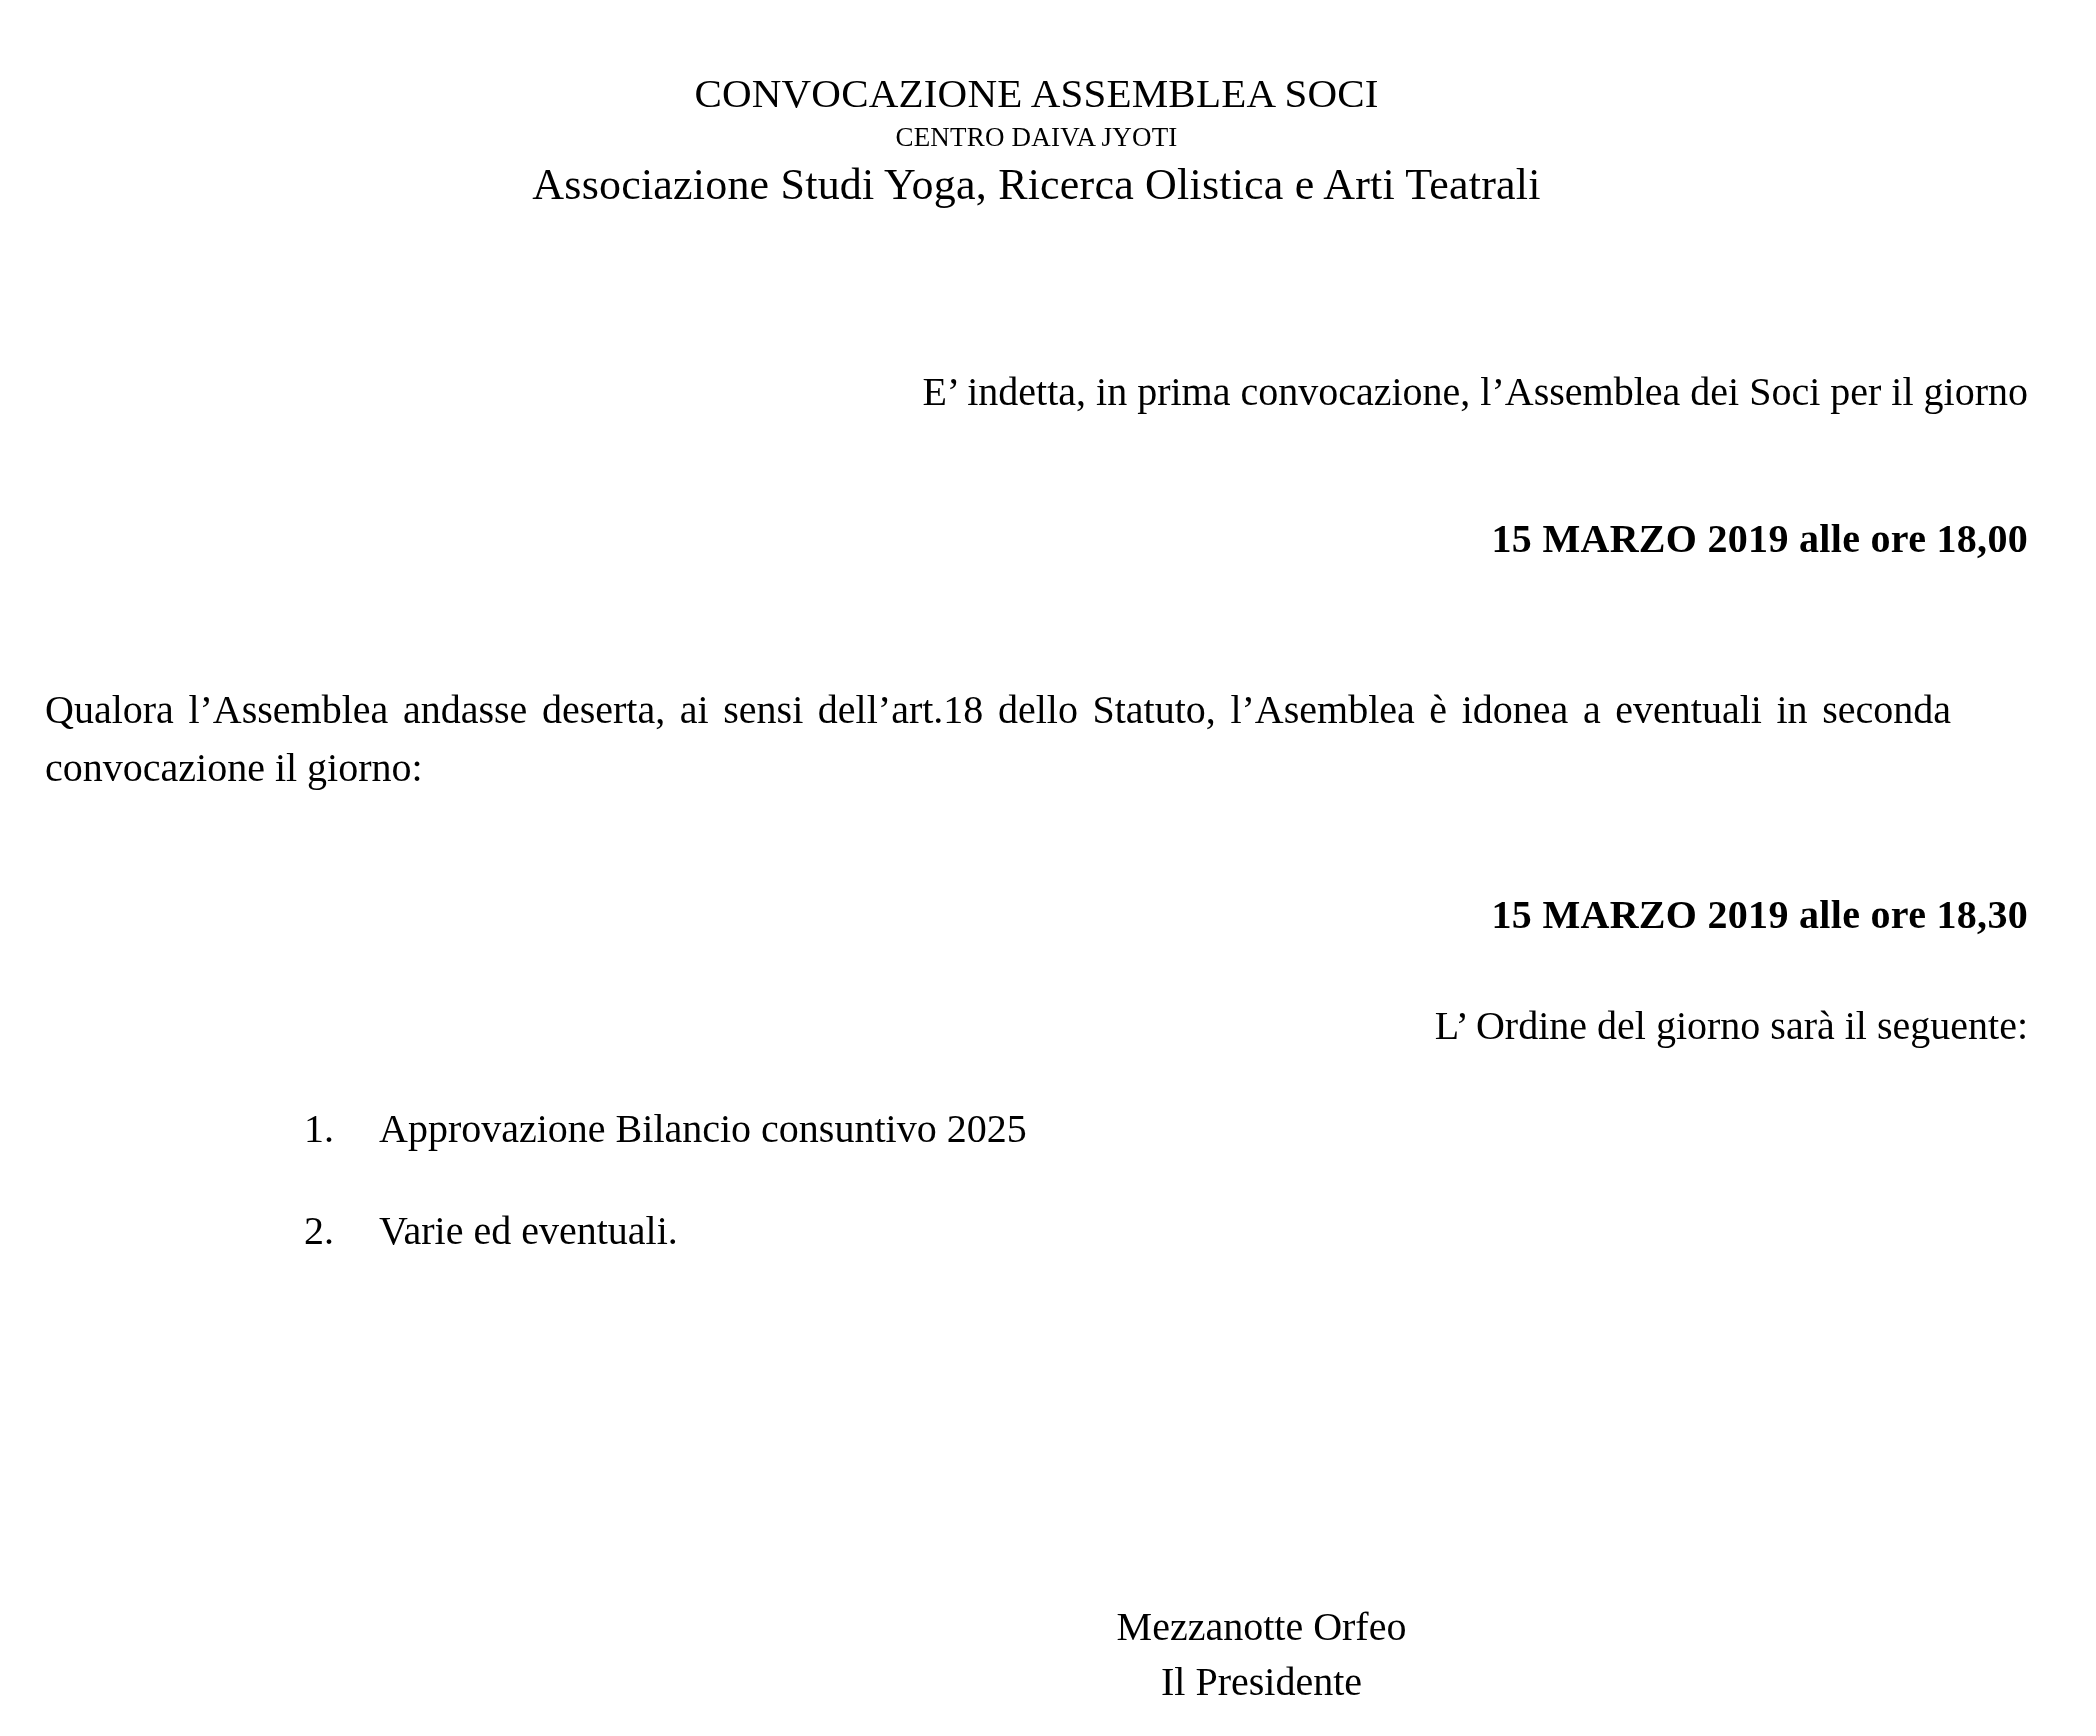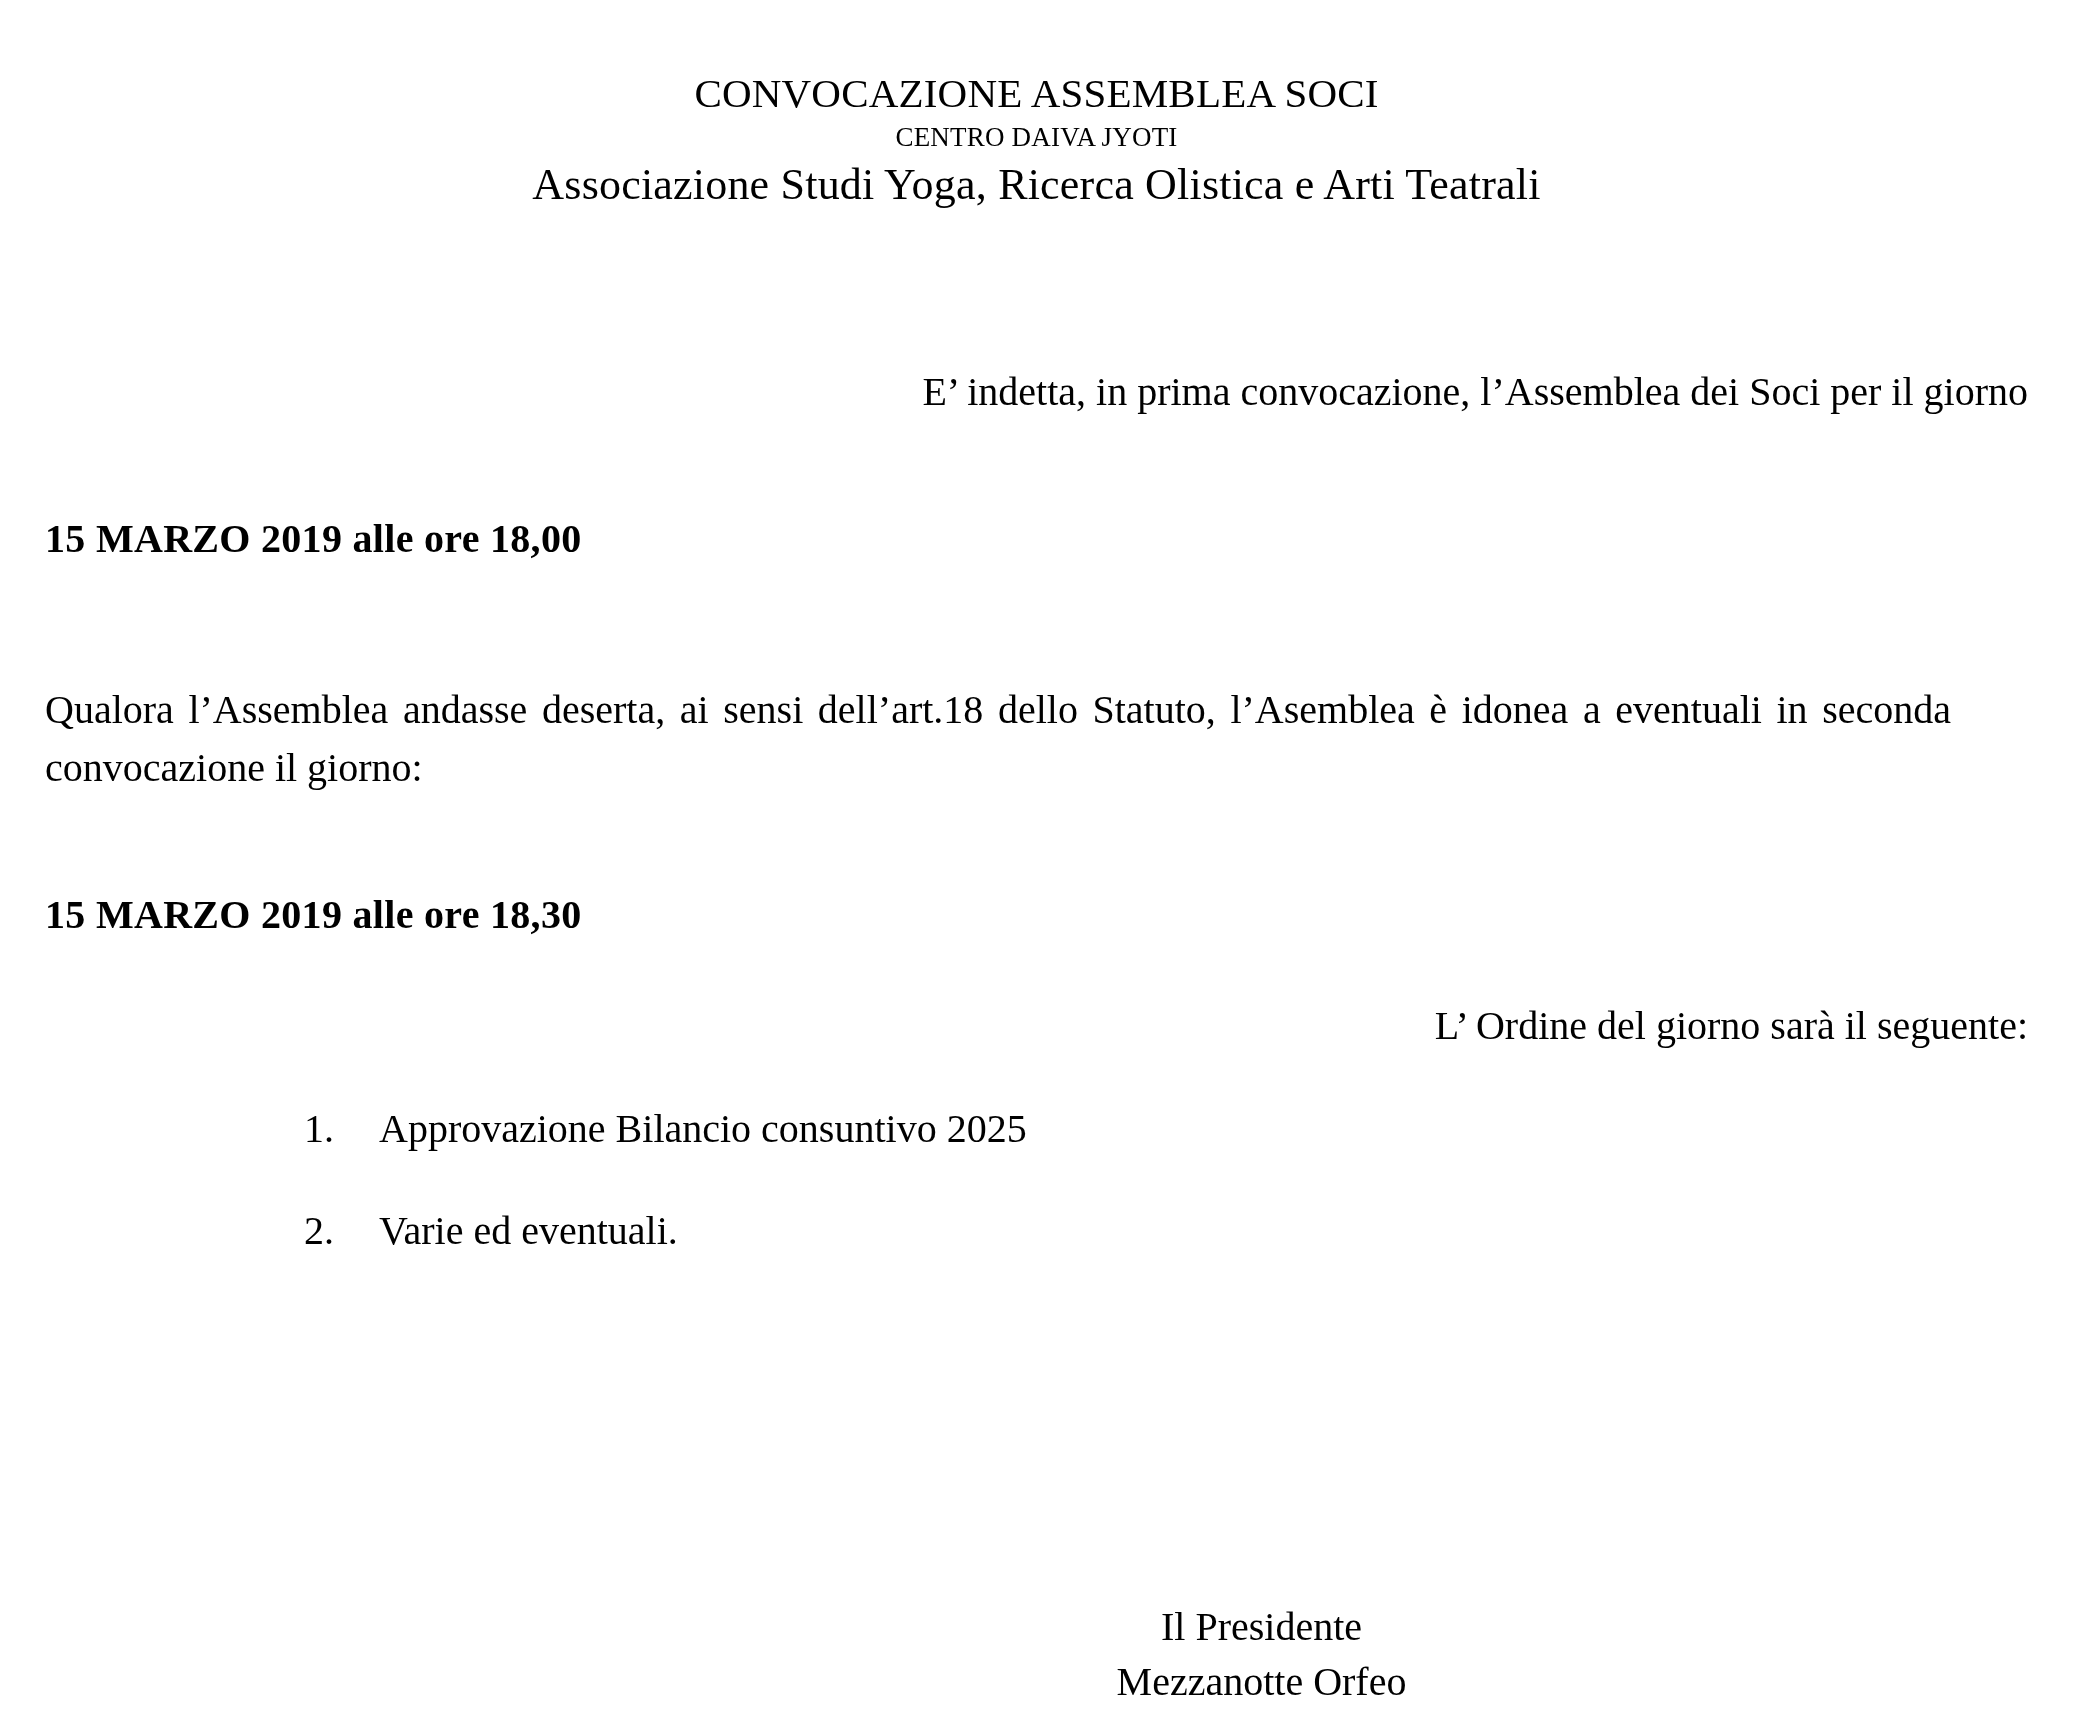--- a/index.html
+++ b/index.html
@@ -46,21 +46,21 @@
   .body-text.justified {
     text-align: justify;
     text-justify: inter-word;
   }
   .para-first {
     margin-top: 0;
     margin-bottom: 0;
   }
   .spacer-2 { height: 94px; }
   .bold-center {
-    text-align: left;
+    text-align: right;
     font-weight: bold;
     font-size: 40px;
     letter-spacing: 0.3px;
   }
   .spacer-3 { height: 119px; }
   .spacer-4 { height: 94px; }
   .spacer-5 { height: 59px; }
   .justified-para {
     width: 1906px;
   }
@@ -132,19 +132,19 @@
       <span class="list-text">Approvazione Bilancio consuntivo 2025</span>
     </li>
     <li class="list-item">
       <span class="list-num">2.</span>
       <span class="list-text">Varie ed eventuali.</span>
     </li>
   </ol>
 
   <div class="signature">
     <div class="signature-inner">
+      <div>Mezzanotte Orfeo</div>
       <div>Il Presidente</div>
-      <div>Mezzanotte Orfeo</div>
     </div>
   </div>
 
 </div>
 
 
 </body></html>

